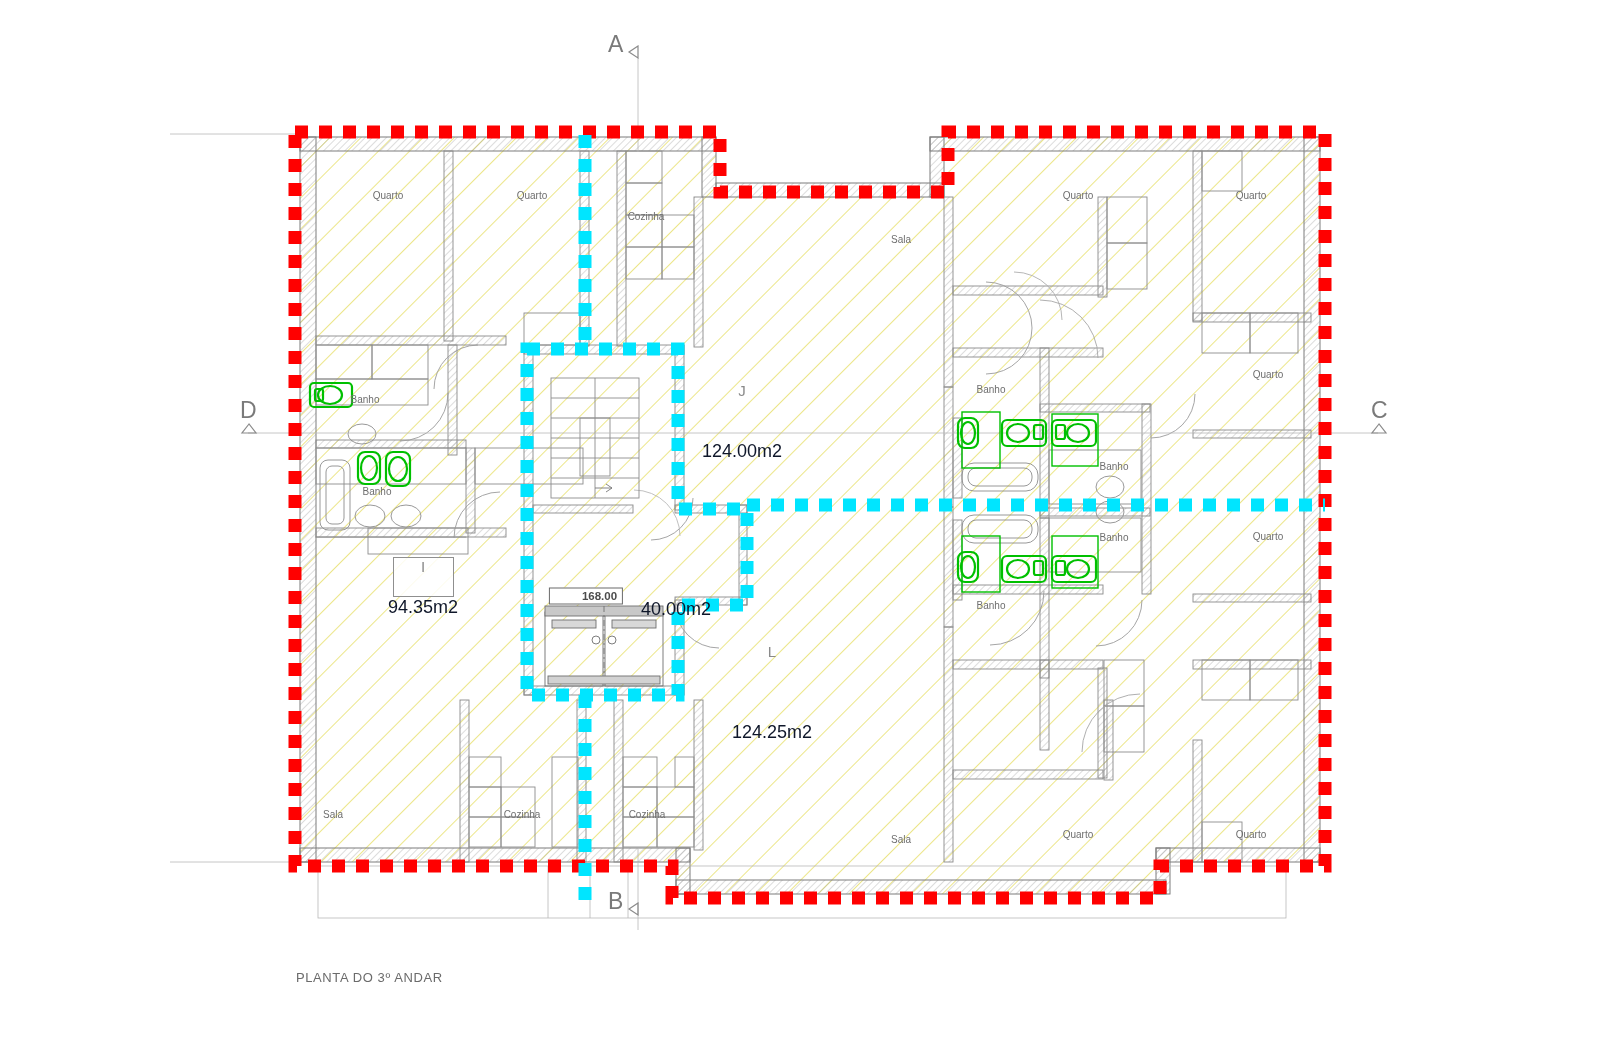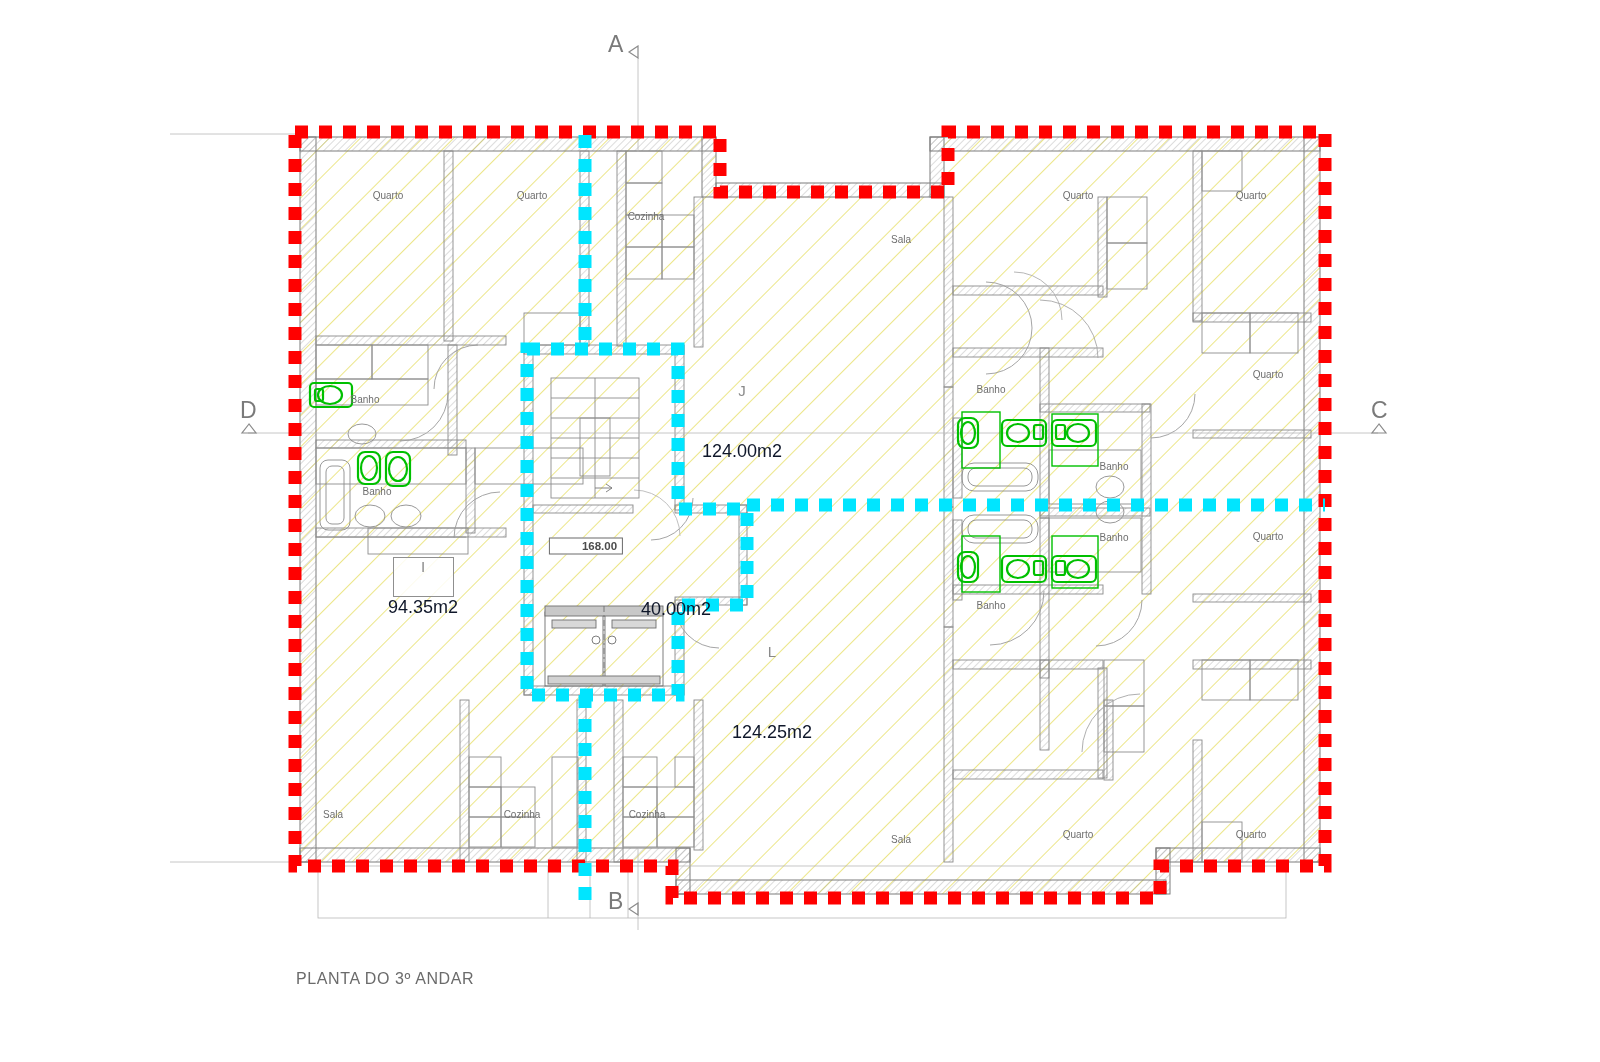--- a/index.html
+++ b/index.html
@@ -15,21 +15,21 @@
     height: 1062px;
     background: #ffffff;
     overflow: hidden;
   }
   #plan-svg { position: absolute; left: 0; top: 0; }
 
   .drawing-title {
     position: absolute;
     left: 296px;
     top: 970px;
-    font-size: 16px;
+    font-size: 13px;
     letter-spacing: 0.6px;
     color: #6b6b6b;
     white-space: nowrap;
     font-family: "Liberation Sans", sans-serif;
   }
   .marker-letter {
     position: absolute;
     font-size: 23px;
     color: #7a7a7a;
     font-family: "Liberation Sans", sans-serif;
@@ -345,21 +345,21 @@
               border:1px solid #8f8f8f; background:rgba(255,255,255,0.85);"></div>
   <div class="unit-letter" style="left:423px; top:566px;">I</div>
   <div class="unit-area" style="left:423px; top:564px;">94.35m2</div>
 
   <div class="unit-letter" style="left:742px; top:390px;">J</div>
   <div class="unit-area" style="left:742px; top:408px;">124.00m2</div>
 
   <div class="unit-letter" style="left:772px; top:651px;">L</div>
   <div class="unit-area" style="left:772px; top:689px;">124.25m2</div>
 
-  <div class="boxed-dim" style="left:586px; top:546px;padding-left:32px;">168.00</div>
+  <div class="boxed-dim" style="left:586px; top:596px;padding-left:32px;">168.00</div>
   <div class="unit-area" style="left:676px; top:566px;text-align:center;">40.00m2</div>
 
   <div class="room-label" style="left:388px;  top:195px;">Quarto</div>
   <div class="room-label" style="left:532px;  top:195px;">Quarto</div>
   <div class="room-label" style="left:646px;  top:216px;">Cozinha</div>
   <div class="room-label" style="left:365px;  top:399px;">Banho</div>
   <div class="room-label" style="left:377px;  top:491px;">Banho</div>
   <div class="room-label" style="left:333px;  top:814px;">Sala</div>
   <div class="room-label" style="left:522px;  top:814px;">Cozinha</div>
   <div class="room-label" style="left:647px;  top:814px;">Cozinha</div>

